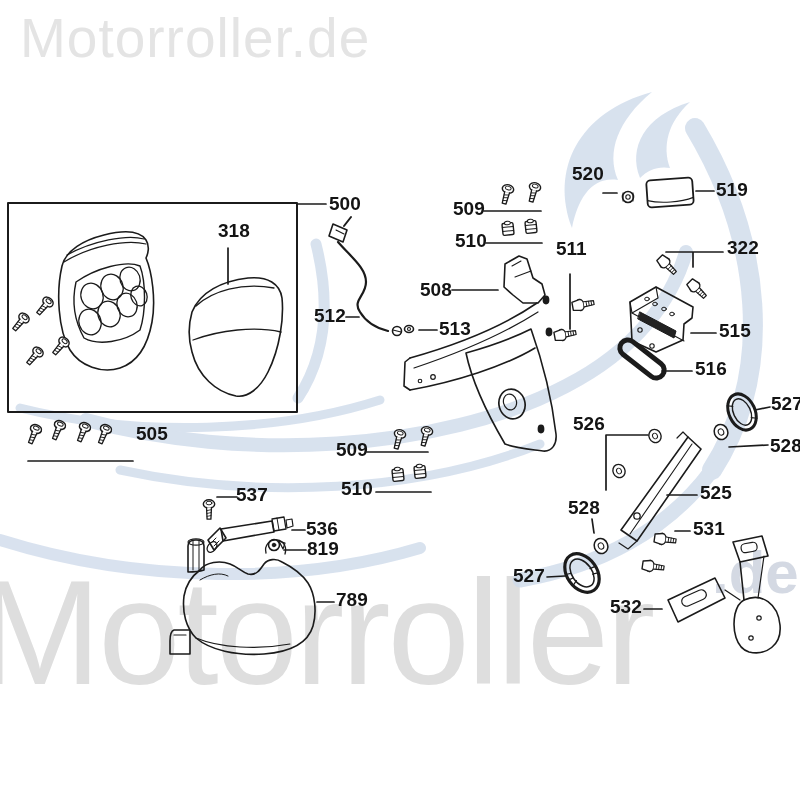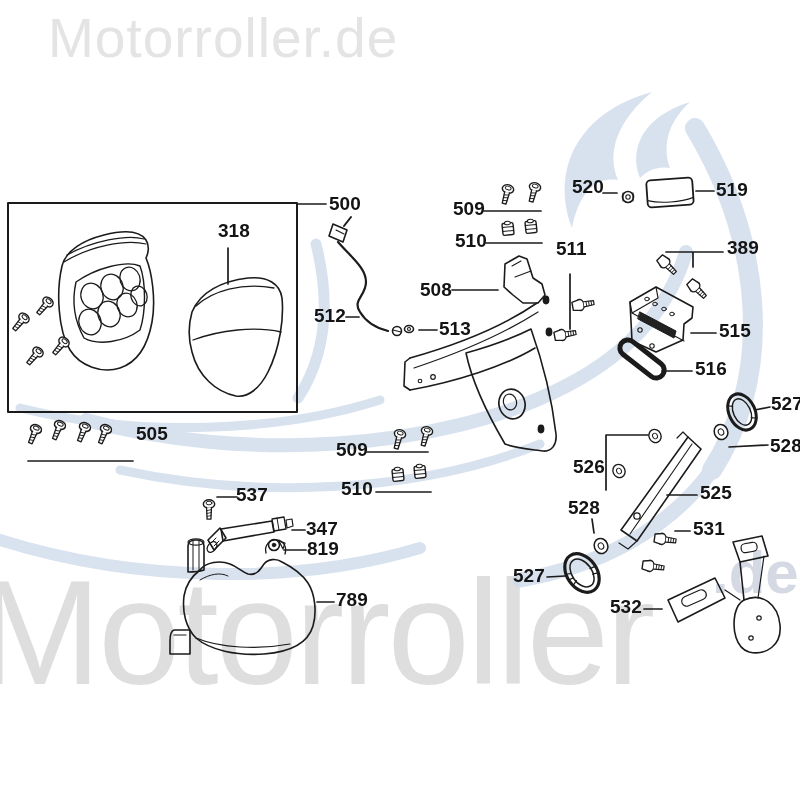--- a/index.html
+++ b/index.html
@@ -1,19 +1,19 @@
 <!DOCTYPE html>
 <html><head>
 <meta charset="utf-8">
 <style>
   html,body{margin:0;padding:0;background:#fff;}
   #stage{position:relative;width:800px;height:800px;overflow:hidden;background:#fff;
          font-family:"Liberation Sans",sans-serif;}
   .wm-top{position:absolute;left:20px;top:6px;font-size:55px;font-weight:400;
-          letter-spacing:1px;color:#e4e4e4;white-space:nowrap;margin-left:28px;}
+          letter-spacing:1px;color:#e4e4e4;white-space:nowrap;}
   .wm-big{position:absolute;left:-22px;top:548px;font-size:148px;font-weight:500;
           letter-spacing:-3px;color:#dedede;white-space:nowrap;}
   .wm-de{position:absolute;left:712px;top:538px;font-size:60px;font-weight:600;
          color:#d4d9e3;white-space:nowrap;}
   svg{position:absolute;left:0;top:0;}
   .callout{position:absolute;font-size:19px;font-weight:bold;color:#141414;
            white-space:nowrap;line-height:1;}
 </style>
 </head>
 <body>
@@ -299,31 +299,31 @@
   <div class="callout" style="left:218px;top:221px">318</div>
   <div class="callout" style="left:136px;top:424px">505</div>
   <div class="callout" style="left:420px;top:280px">508</div>
   <div class="callout" style="left:453px;top:199px">509</div>
   <div class="callout" style="left:455px;top:231px">510</div>
   <div class="callout" style="left:556px;top:239px">511</div>
   <div class="callout" style="left:314px;top:306px">512</div>
   <div class="callout" style="left:439px;top:319px">513</div>
   <div class="callout" style="left:719px;top:321px">515</div>
   <div class="callout" style="left:695px;top:359px">516</div>
-  <div class="callout" style="left:727px;top:238px">389</div>
+  <div class="callout" style="left:727px;top:238px">322</div>
   <div class="callout" style="left:716px;top:180px">519</div>
-  <div class="callout" style="left:572px;top:177px">520</div>
+  <div class="callout" style="left:572px;top:164px">520</div>
   <div class="callout" style="left:336px;top:440px">509</div>
   <div class="callout" style="left:341px;top:479px">510</div>
   <div class="callout" style="left:700px;top:483px">525</div>
-  <div class="callout" style="left:573px;top:457px">526</div>
+  <div class="callout" style="left:573px;top:414px">526</div>
   <div class="callout" style="left:771px;top:394px">527</div>
   <div class="callout" style="left:770px;top:436px">528</div>
   <div class="callout" style="left:568px;top:498px">528</div>
   <div class="callout" style="left:693px;top:519px">531</div>
   <div class="callout" style="left:513px;top:566px">527</div>
   <div class="callout" style="left:610px;top:597px">532</div>
   <div class="callout" style="left:336px;top:590px">789</div>
-  <div class="callout" style="left:306px;top:519px">347</div>
+  <div class="callout" style="left:306px;top:519px">536</div>
   <div class="callout" style="left:236px;top:485px">537</div>
   <div class="callout" style="left:307px;top:539px">819</div>
 
 </div>
 
 </body></html>

